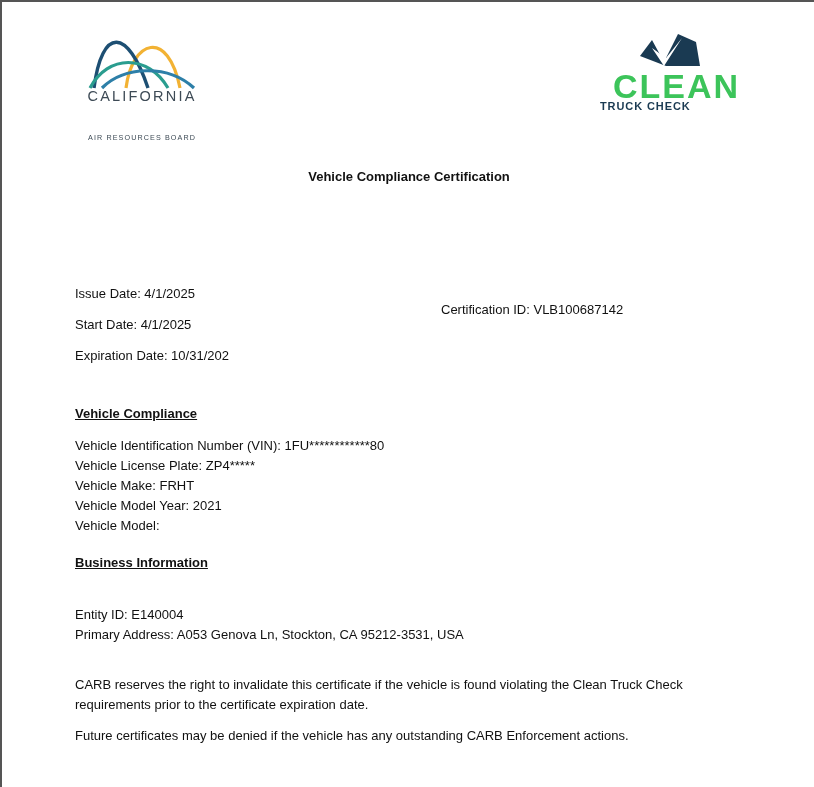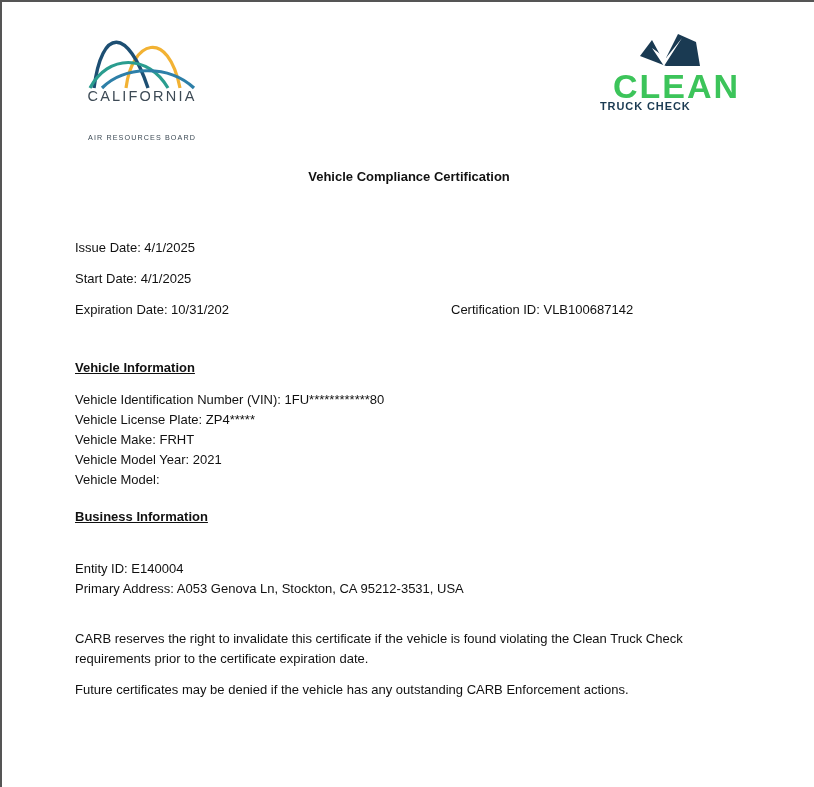--- a/index.html
+++ b/index.html
@@ -34,22 +34,22 @@
     line-height: 32px;
   }
   .ctc-truck {
     position: absolute; left: 0; top: 68px; width: 140px; text-align: left;
     font-size: 11px; font-weight: bold; letter-spacing: 0.9px; color: #1a3a52;
   }
   .title {
     position: absolute; left: 0; top: 167px; width: 814px; text-align: center;
     font-size: 13px; font-weight: bold;
   }
-  .line { position: absolute; left: 73px; font-size: 13px; white-space: nowrap; }
-  .cert-id { position: absolute; left: 449px; top: 300px; font-size: 13px; white-space: nowrap; }
+  .line { position: absolute; left: 73px; font-size: 13px; white-space: nowrap; margin-top: 46px; }
+  .cert-id { position: absolute; left: 439px; top: 300px; font-size: 13px; white-space: nowrap; }
   .section { font-weight: bold; text-decoration: underline; }
 </style>
 </head>
 <body>
 
 <div class="frame">
 
   <div class="carb-logo">
     <svg width="108" height="60" viewBox="0 0 108 60">
       <path d="M38 58 C 44 10, 80 -2, 92 58" fill="none" stroke="#f2b233" stroke-width="3.2"></path>
@@ -70,21 +70,21 @@
     <div class="ctc-truck">TRUCK CHECK</div>
   </div>
 
   <div class="title">Vehicle Compliance Certification</div>
 
   <div class="line" style="top:238px">Issue Date: 4/1/2025</div>
   <div class="line" style="top:269px">Start Date: 4/1/2025</div>
   <div class="line" style="top:300px">Expiration Date: 10/31/202</div>
   <div class="cert-id">Certification ID: VLB100687142</div>
 
-  <div class="line section" style="top:358px">Vehicle Information</div>
+  <div class="line section" style="top:358px">Vehicle Compliance</div>
   <div class="line" style="top:390px">Vehicle Identification Number (VIN): 1FU************80</div>
   <div class="line" style="top:410px">Vehicle License Plate: ZP4*****</div>
   <div class="line" style="top:430px">Vehicle Make: FRHT</div>
   <div class="line" style="top:450px">Vehicle Model Year: 2021</div>
   <div class="line" style="top:470px">Vehicle Model:</div>
 
   <div class="line section" style="top:507px">Business Information</div>
   <div class="line" style="top:559px">Entity ID: E140004</div>
   <div class="line" style="top:579px">Primary Address: A053 Genova Ln, Stockton, CA 95212-3531, USA</div>
 

